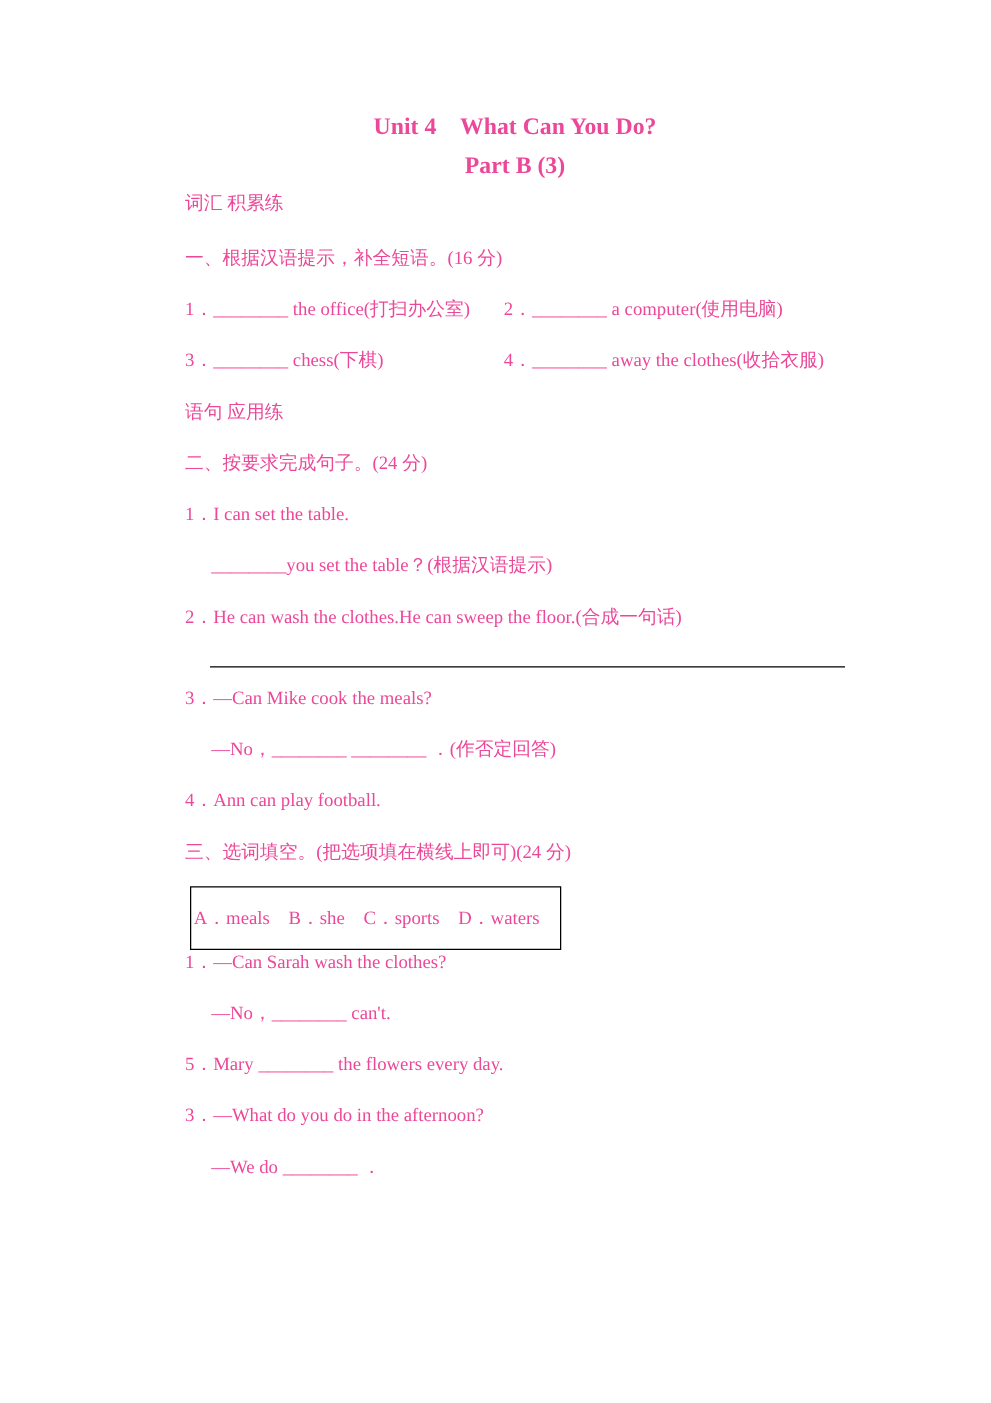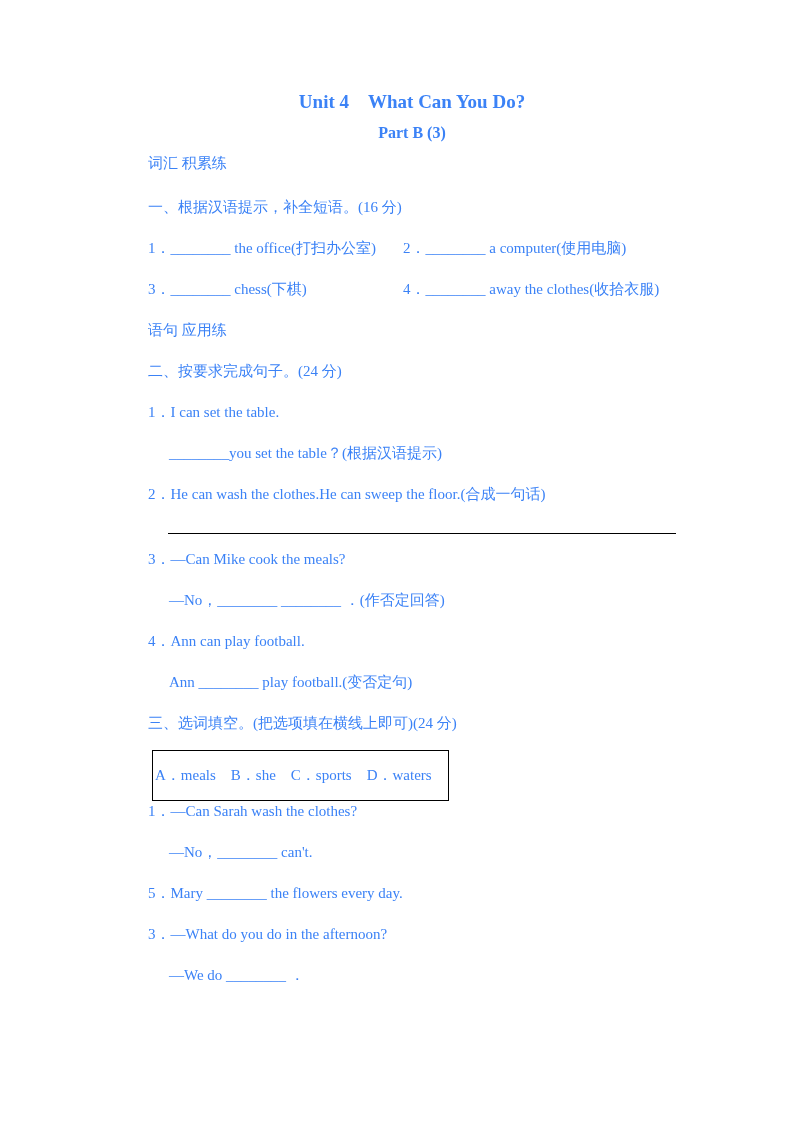--- a/index.html
+++ b/index.html
@@ -1,32 +1,32 @@
 <!DOCTYPE html>
 <html><head>
 <meta charset="utf-8">
 <style>
   html, body { margin: 0; padding: 0; background: #ffffff; }
   .page {
     position: relative;
     width: 765px;
     height: 1122px;
     background: #ffffff;
-    color: #3b82f6;
+    color: #ec4899;
     font-family: "Liberation Serif", "DejaVu Serif", serif;
     font-size: 15px;
     box-sizing: border-box;
     padding: 86px 117px 0 148px;
     overflow: hidden;
   }
   .content { width: 528px; }
   .line   { line-height: 41px; white-space: pre-wrap; }
   .line-sm{ line-height: 31px; white-space: pre-wrap; }
   .title    { text-align: center; font-weight: bold; font-size: 19px; }
-  .subtitle { text-align: center; font-weight: bold; font-size: 16px; }
+  .subtitle { text-align: center; font-weight: bold; font-size: 19px; }
   .sec-first { margin-top: 8px; }
   .indent { padding-left: 21px; }
   .two-col { display: flex; }
   .col-left { width: 255px; flex: 0 0 255px; }
   .blank-row { height: 24px; position: relative; }
   .blank-rule {
     position: absolute; left: 20px; top: 18px;
     width: 508px; height: 0; border-bottom: 1px solid #000;
   }
   .options-box {
@@ -69,21 +69,20 @@
 
     <div class="line">2．He can wash the clothes.He can sweep the floor.(合成一句话)</div>
     <div class="blank-row">
       <div class="blank-rule"></div>
     </div>
 
     <div class="line">3．—Can Mike cook the meals?</div>
     <div class="line indent">—No，________ ________ ．(作否定回答)</div>
 
     <div class="line">4．Ann can play football.</div>
-    <div class="line indent">Ann ________ play football.(变否定句)</div>
 
     <div class="line">三、选词填空。(把选项填在横线上即可)(24 分)</div>
 
     <div class="options-box">
       <span>A．meals    B．she    C．sports    D．waters</span>
     </div>
 
     <div class="line">1．—Can Sarah wash the clothes?</div>
     <div class="line indent">—No，________ can't.</div>
 

